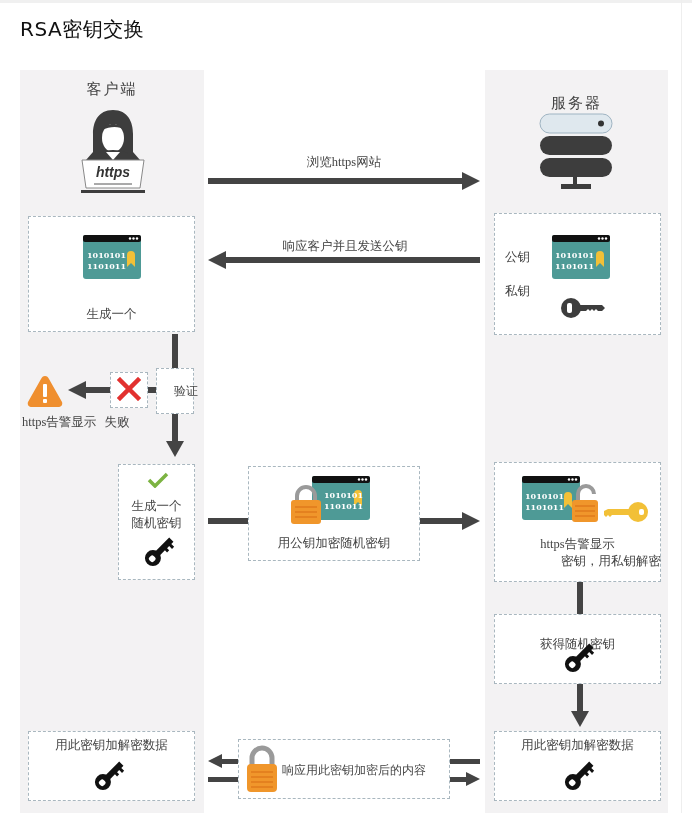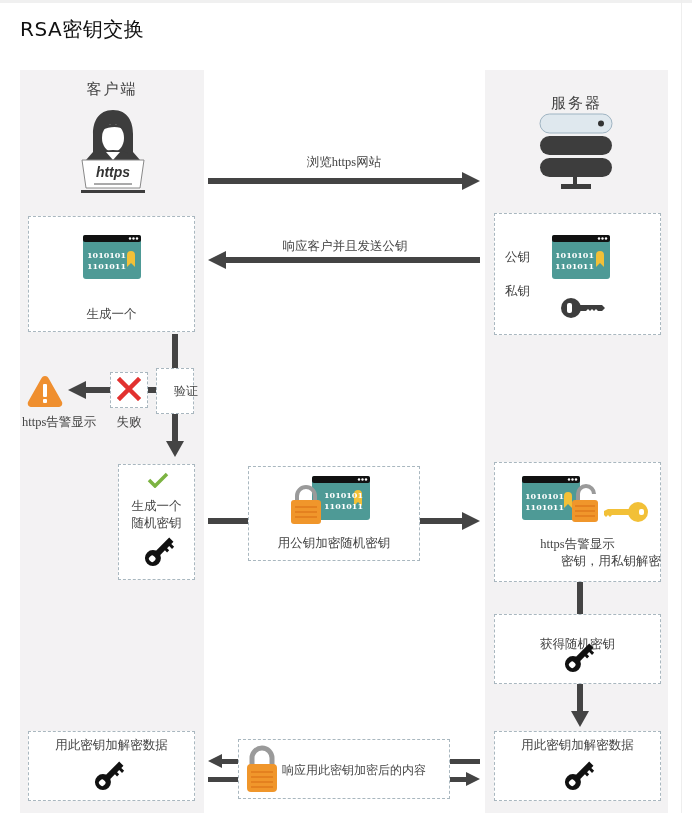--- a/index.html
+++ b/index.html
@@ -126,21 +126,21 @@
 <div class="abs ahead-l" style="left:68px;top:381px;"></div>
 <div class="abs hbar" style="left:86px;top:387px;width:24px;"></div>
 <div class="abs" style="left:26px;top:374px;">
   <svg width="38" height="34" viewBox="0 0 38 34">
     <path d="M19 2 C21 2 22 3 23 5 L36 28 C37 31 35 33 32 33 L6 33 C3 33 1 31 2 28 L15 5 C16 3 17 2 19 2Z" fill="#ef8f2f"></path>
     <rect x="17" y="10" width="4" height="13" rx="1" fill="#fff"></rect>
     <rect x="17" y="25" width="4" height="4" rx="1" fill="#fff"></rect>
   </svg>
 </div>
 <div class="abs lbl" style="left:22px;top:414px;font-size:12.5px;">https告警显示</div>
-<div class="abs lbl" style="left:110px;top:414px;width:38px;font-size:12.5px;">失败</div>
+<div class="abs lbl" style="left:98px;top:414px;width:38px;font-size:12.5px;">失败</div>
 
 <div class="abs box" style="left:118px;top:464px;width:77px;height:116px;"></div>
 <div class="abs" style="left:147px;top:472px;">
   <svg width="22" height="16" viewBox="0 0 22 16">
     <path d="M2 8 L8 14 L20 2" stroke="#7cb342" stroke-width="3.5" fill="none"></path>
   </svg>
 </div>
 <div class="abs lbl" style="left:118px;top:498px;width:77px;">生成一个</div>
 <div class="abs lbl" style="left:118px;top:515px;width:77px;">随机密钥</div>
 <div class="abs" style="left:142px;top:533px;">

